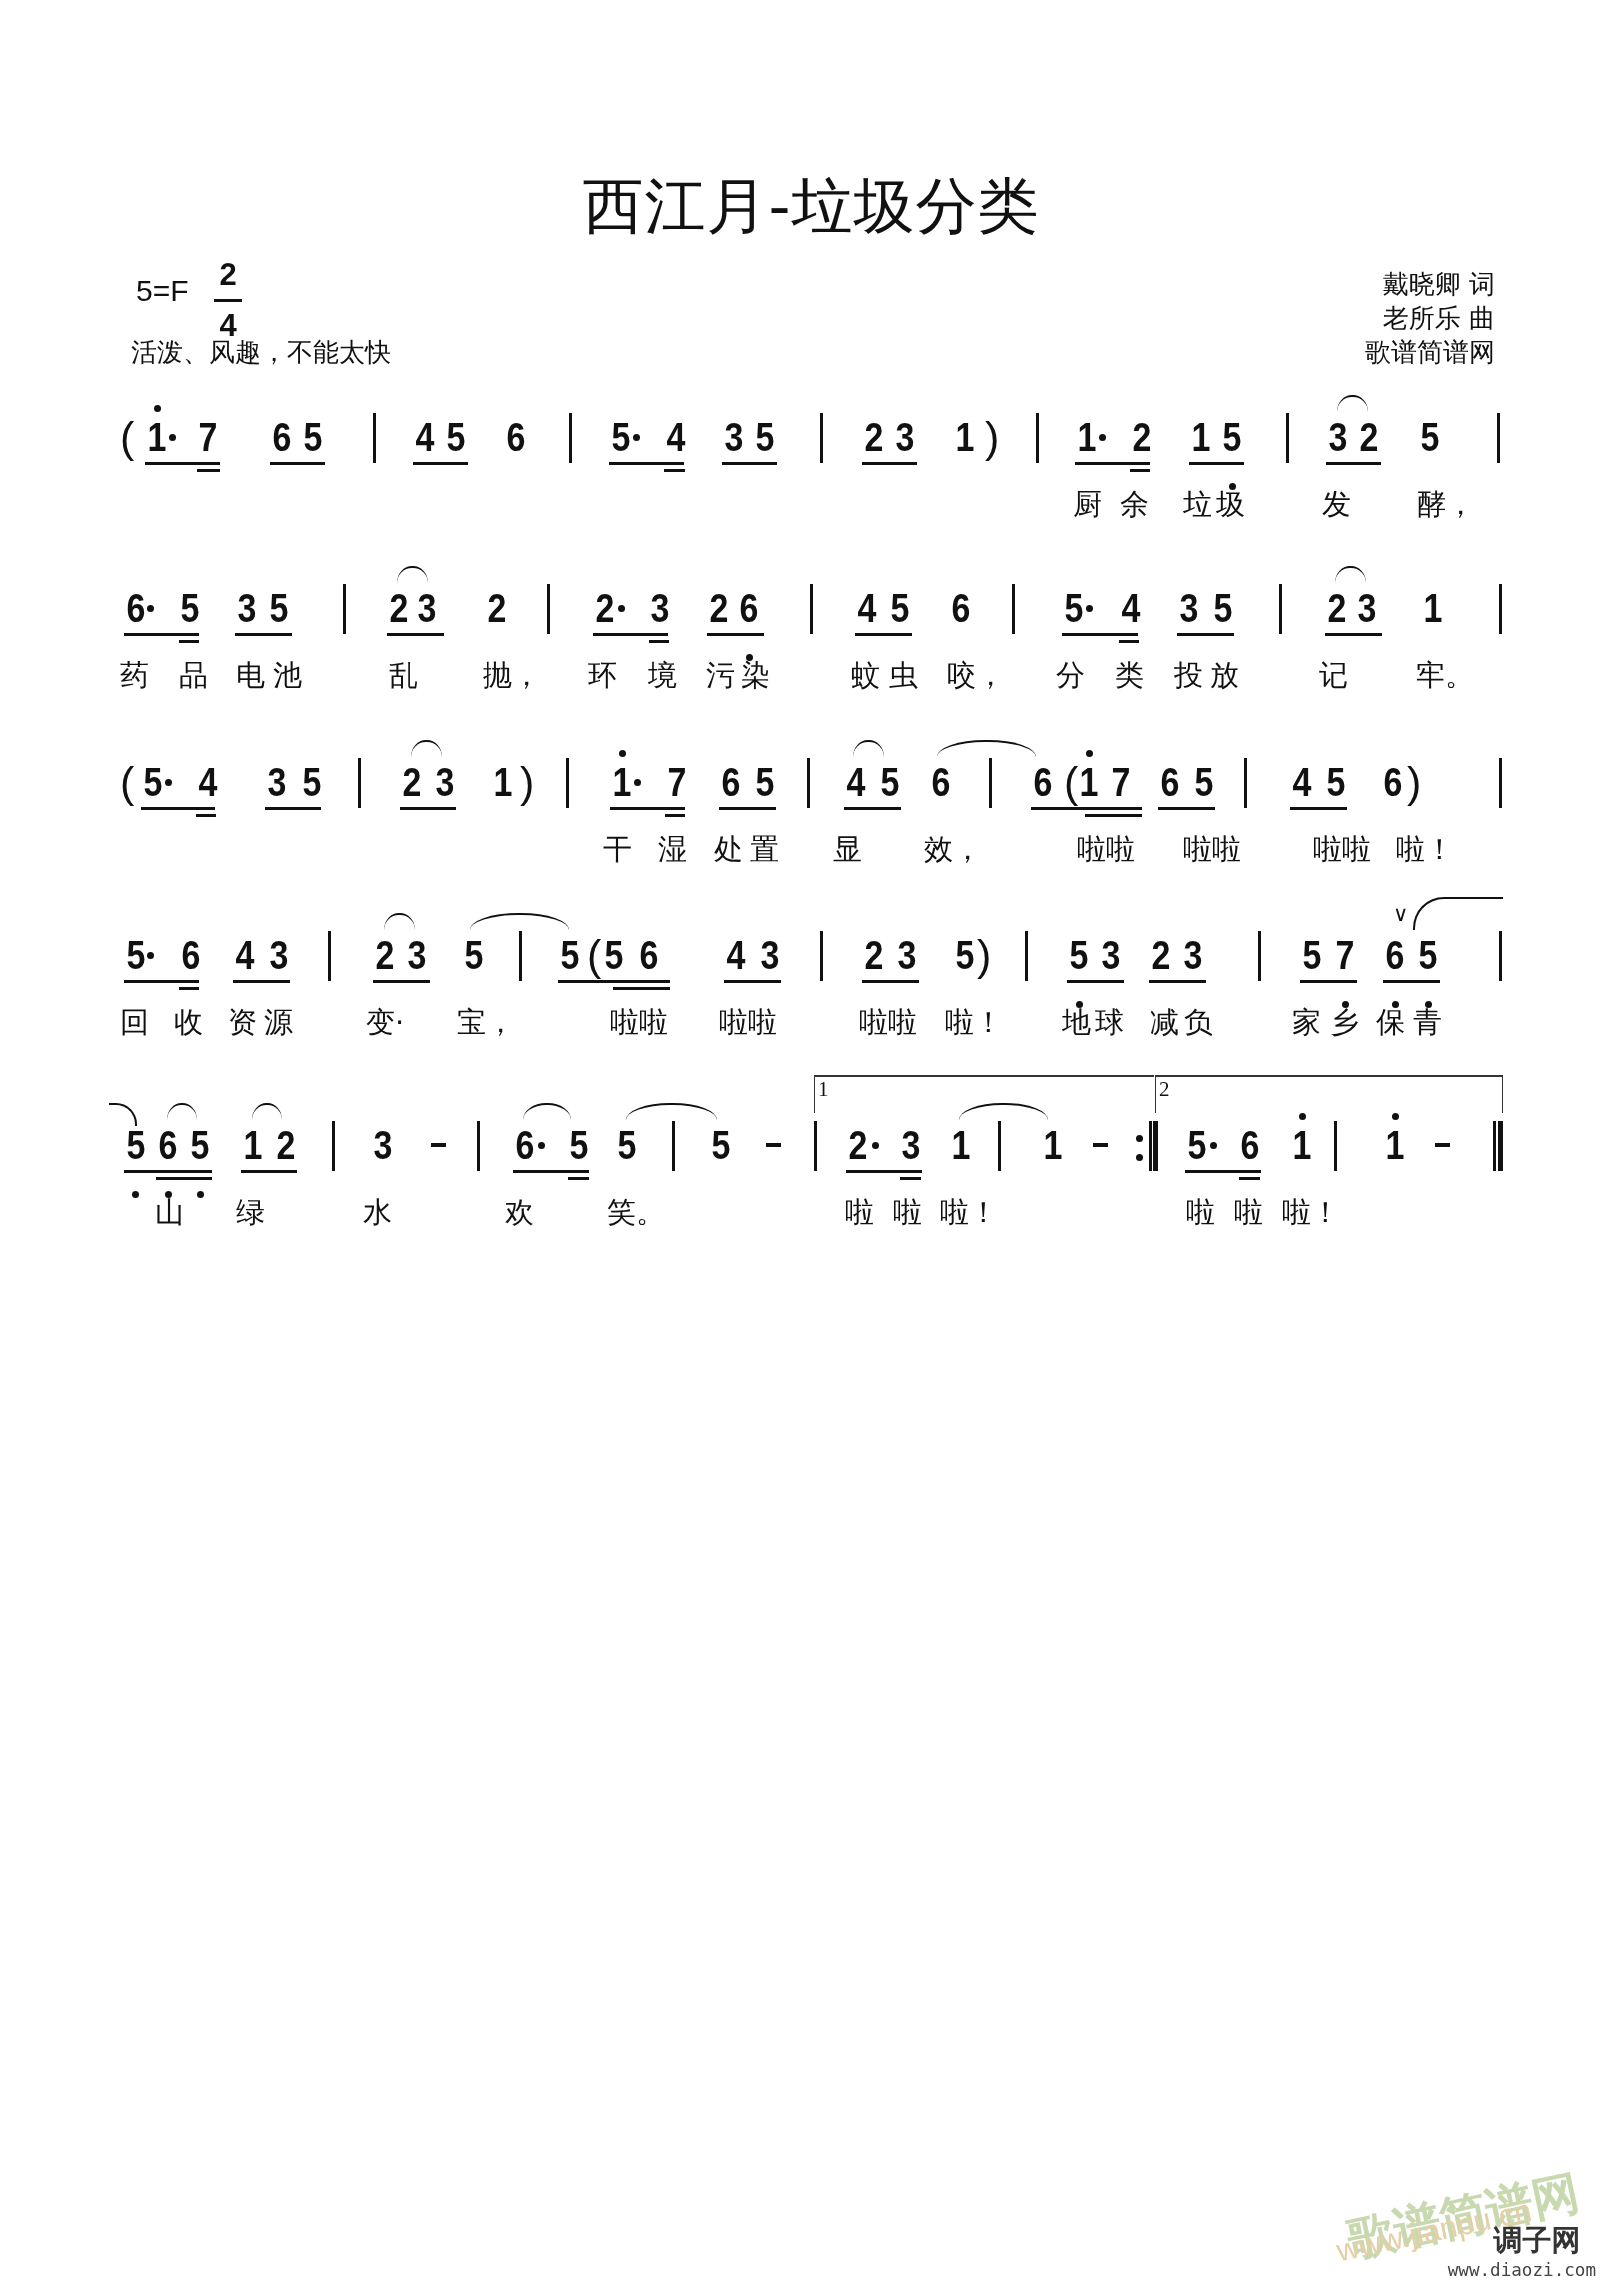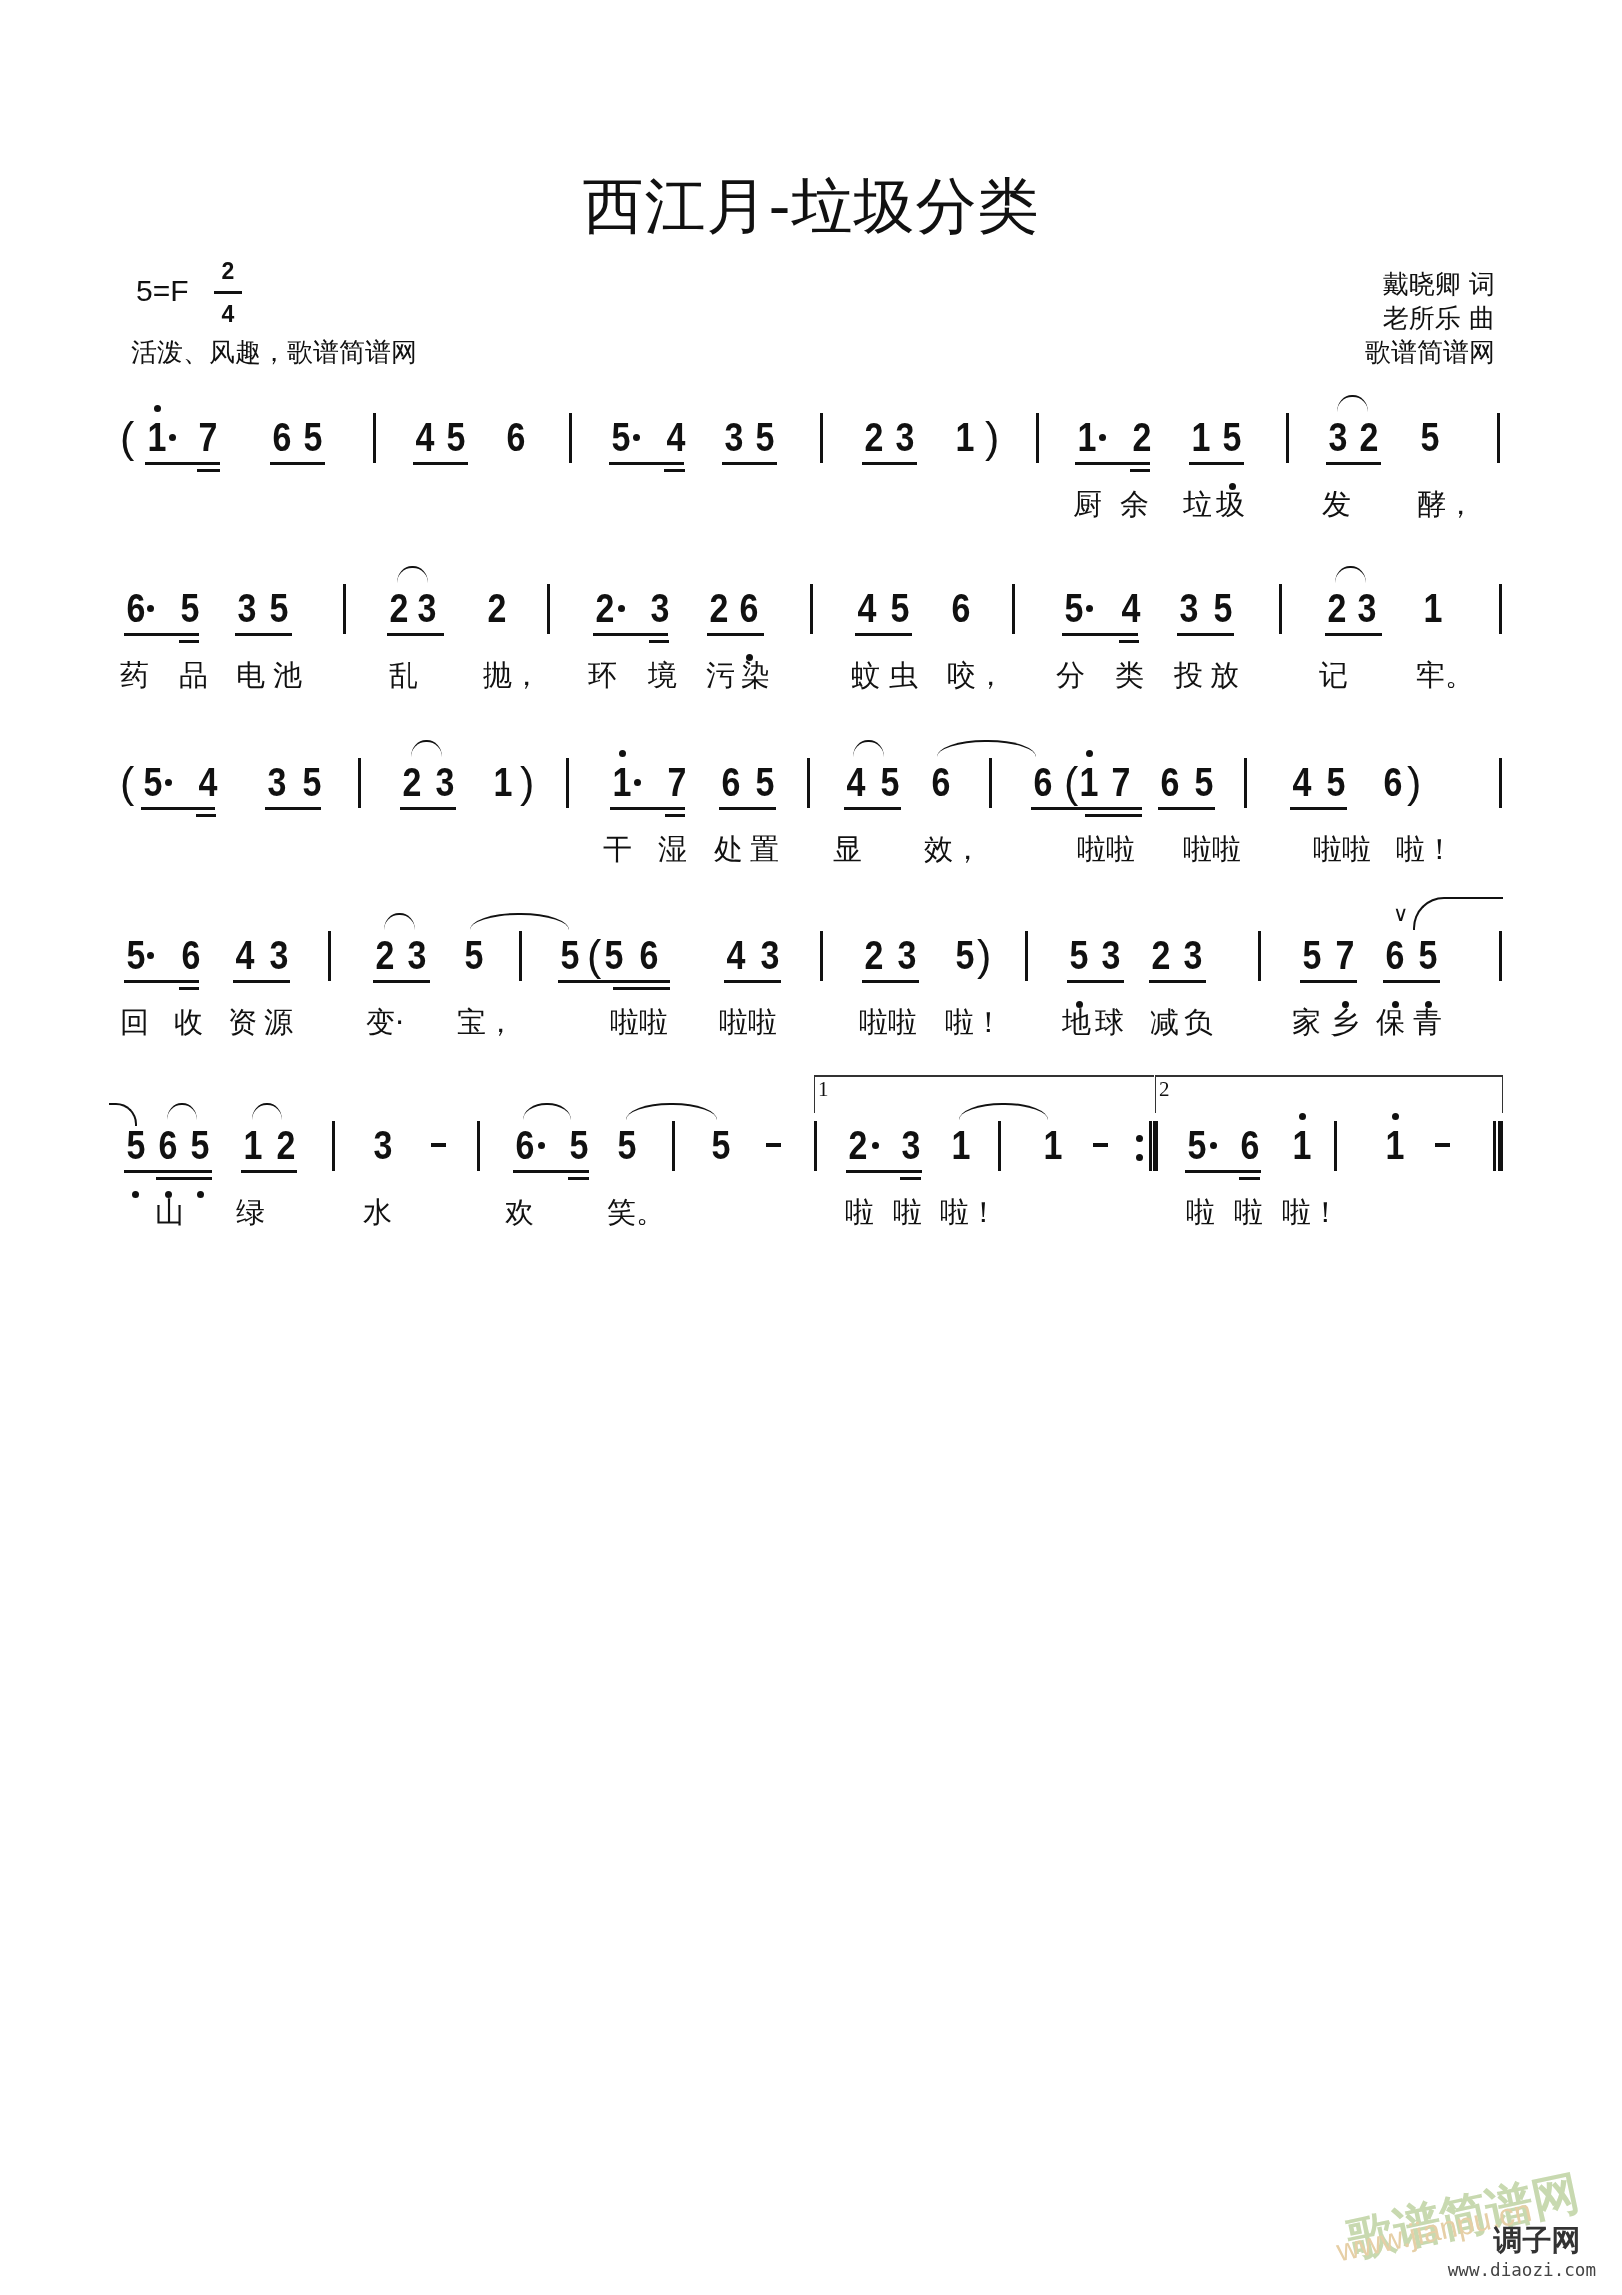--- a/index.html
+++ b/index.html
@@ -2,21 +2,21 @@
 <html style="font-size:8.3px"><head>
 <meta charset="utf-8">
 <style>
   html, body { margin: 0; padding: 0; background: #ffffff; }
   body { width: 1622px; height: 2295px; position: relative; overflow: hidden;
          font-family: "Liberation Sans", "DejaVu Sans", sans-serif; color: #111; }
   .title { position: absolute; left: 0; width: 1622px; top: 166px; text-align: center;
            font-size: 61px; font-family: "DejaVu Sans", sans-serif; letter-spacing: 1px; }
   .key { position: absolute; left: 136px; top: 253px; font-size: 30px; }
   .key .txt { position: absolute; left: 0; top: 21px; white-space: nowrap; }
-  .timesig { position: absolute; left: 78px; top: 0; width: 28px; text-align: center; font-weight: bold; font-size: 23px; line-height: 36px; }
+  .timesig { position: absolute; left: 78px; top: 0; width: 28px; text-align: center; font-weight: bold; font-size: 31px; line-height: 44px; }
   .timesig .bar { display:block; height: 3.1px; background:#111; margin: 2.1px 0; }
   .tempo { position: absolute; left: 131px; top: 335px; font-size: 26px; font-family: "DejaVu Sans", sans-serif; }
   .credits { position: absolute; right: 127px; top: 267px; text-align: right; font-size: 26px; line-height: 34px; font-family: "DejaVu Sans", sans-serif; }
   .line { position: absolute; left: 0; width: 1622px; height: 156px; }
   .note { position: absolute; font-weight: bold; font-size: 40px; line-height: 42px; width: 24px; text-align: center; transform: scaleX(0.85); }
   .dot-aug { position: absolute; width: 7.3px; height: 7.3px; border-radius: 50%; background:#111; }
   .hi-dot, .lo-dot { position: absolute; width: 7.3px; height: 7.3px; border-radius: 50%; background:#111; }
   .ul { position: absolute; height: 3.1px; background: #111; }
   .barline { position: absolute; width: 2.6px; height: 50px; background: #111; }
   .paren { position: absolute; font-size: 43px; line-height: 42px; font-weight: normal; }
@@ -41,21 +41,21 @@
 
 <div class="key">
   <span class="txt">5=F</span>
   <div class="timesig">
     <span>2</span>
     <span class="bar"></span>
     <span>4</span>
   </div>
 </div>
 
-<div class="tempo">活泼、风趣，歌谱简谱网</div>
+<div class="tempo">活泼、风趣，不能太快</div>
 
 <div class="credits">
   <div>戴晓卿 词</div>
   <div>老所乐 曲</div>
   <div>歌谱简谱网</div>
 </div>
 
 <div id="score">
     <div class="line" style="top: 405px;">
       <div class="paren" style="left: 120px; top: 11.4px;">(</div>

